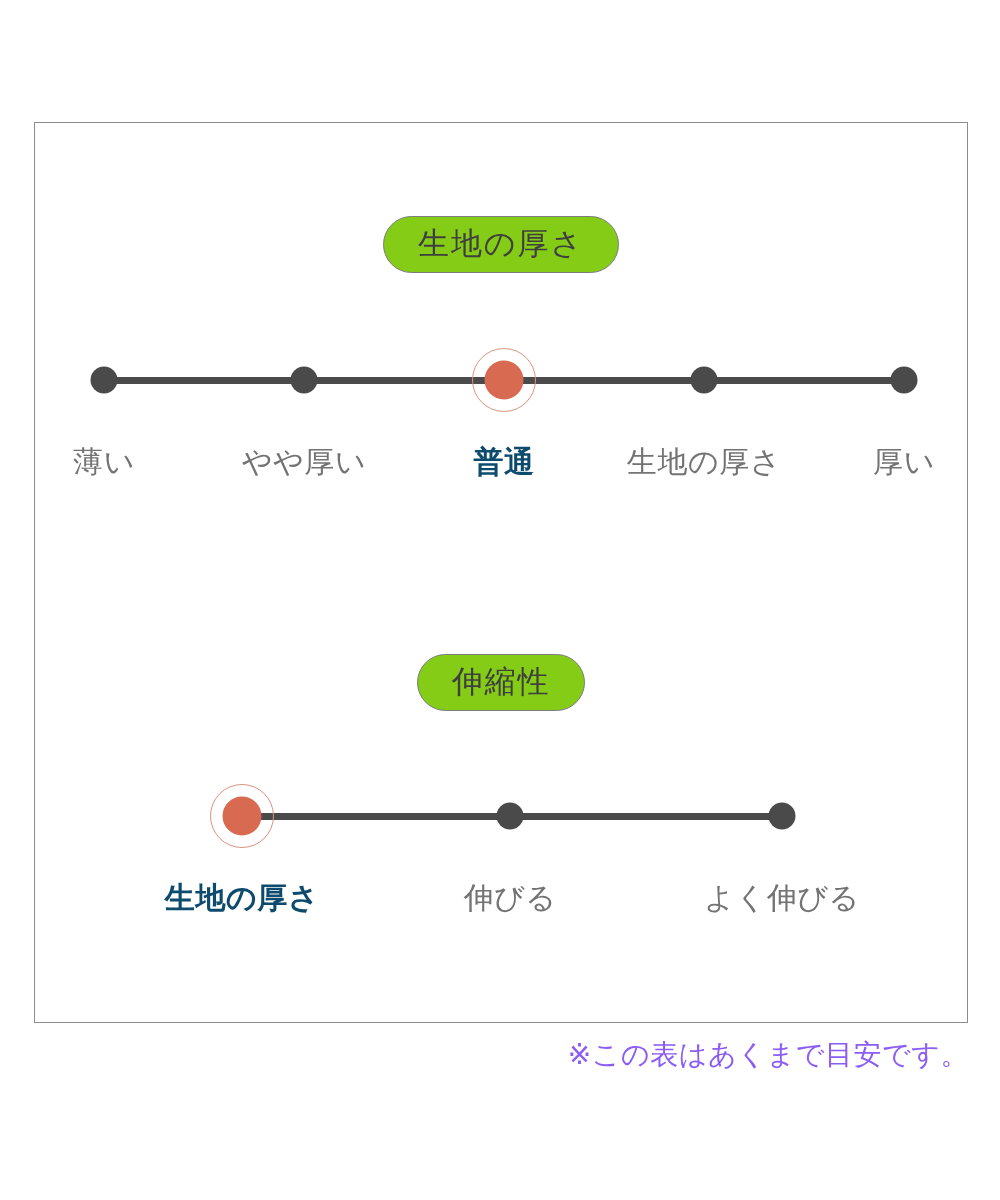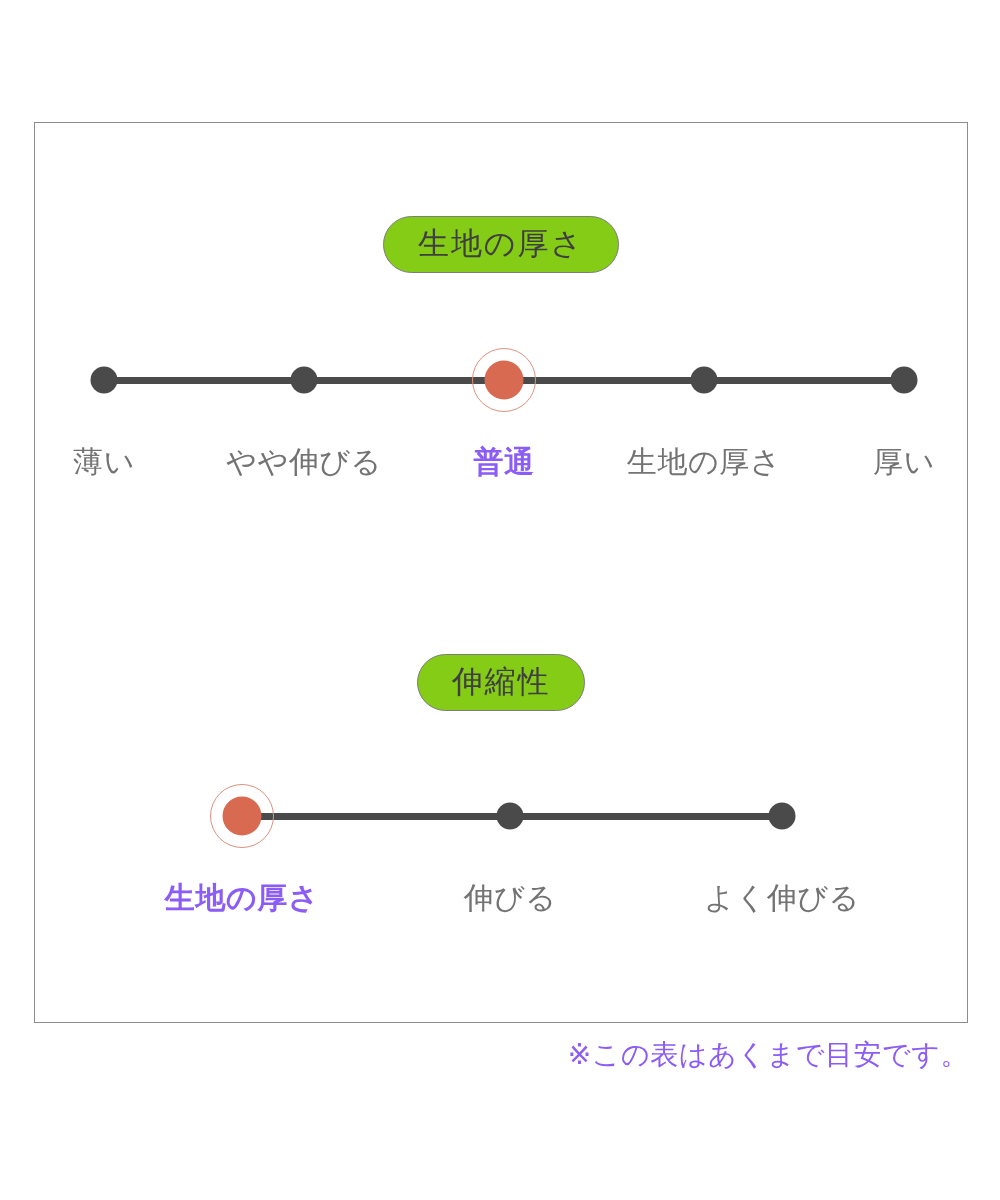--- a/index.html
+++ b/index.html
@@ -92,21 +92,21 @@
     position: absolute;
     transform: translateX(-50%);
     font-size: 30px;
     line-height: 1;
     white-space: nowrap;
     color: #737373;
     letter-spacing: 0.02em;
   }
   .tick-label.selected {
     font-weight: 700;
-    color: #8b5cf6;
+    color: #0c4a6e;
   }
 
   .footnote {
     position: absolute;
     right: 31px;
     top: 1041px;
     font-size: 28px;
     line-height: 1;
     color: #8b5cf6;
     letter-spacing: 0.02em;
@@ -127,21 +127,21 @@
     <div class="track-line" style="left:69px; top:253.5px; width:800px;"></div>
 
     <div class="dot plain" style="left:69px;  top:257px;"></div>
     <div class="dot plain" style="left:269px; top:257px;"></div>
     <div class="ring" style="left:469px; top:257px; width:62px; height:62px;"></div>
     <div class="dot active" style="left:469px; top:257px;"></div>
     <div class="dot plain" style="left:669px; top:257px;"></div>
     <div class="dot plain" style="left:869px; top:257px;"></div>
 
     <div class="tick-label" style="left:69px;  top:324px;">薄い</div>
-    <div class="tick-label" style="left:269px; top:324px;">やや伸びる</div>
+    <div class="tick-label" style="left:269px; top:324px;">やや厚い</div>
     <div class="tick-label selected" style="left:469px; top:324px;">普通</div>
     <div class="tick-label" style="left:669px; top:324px;">生地の厚さ</div>
     <div class="tick-label" style="left:869px; top:324px;">厚い</div>
   </div>
 
   <div class="pill-wrap" style="top:531px;text-align:center;">
     <span class="pill">伸縮性</span>
   </div>
 
   <div class="scale">

